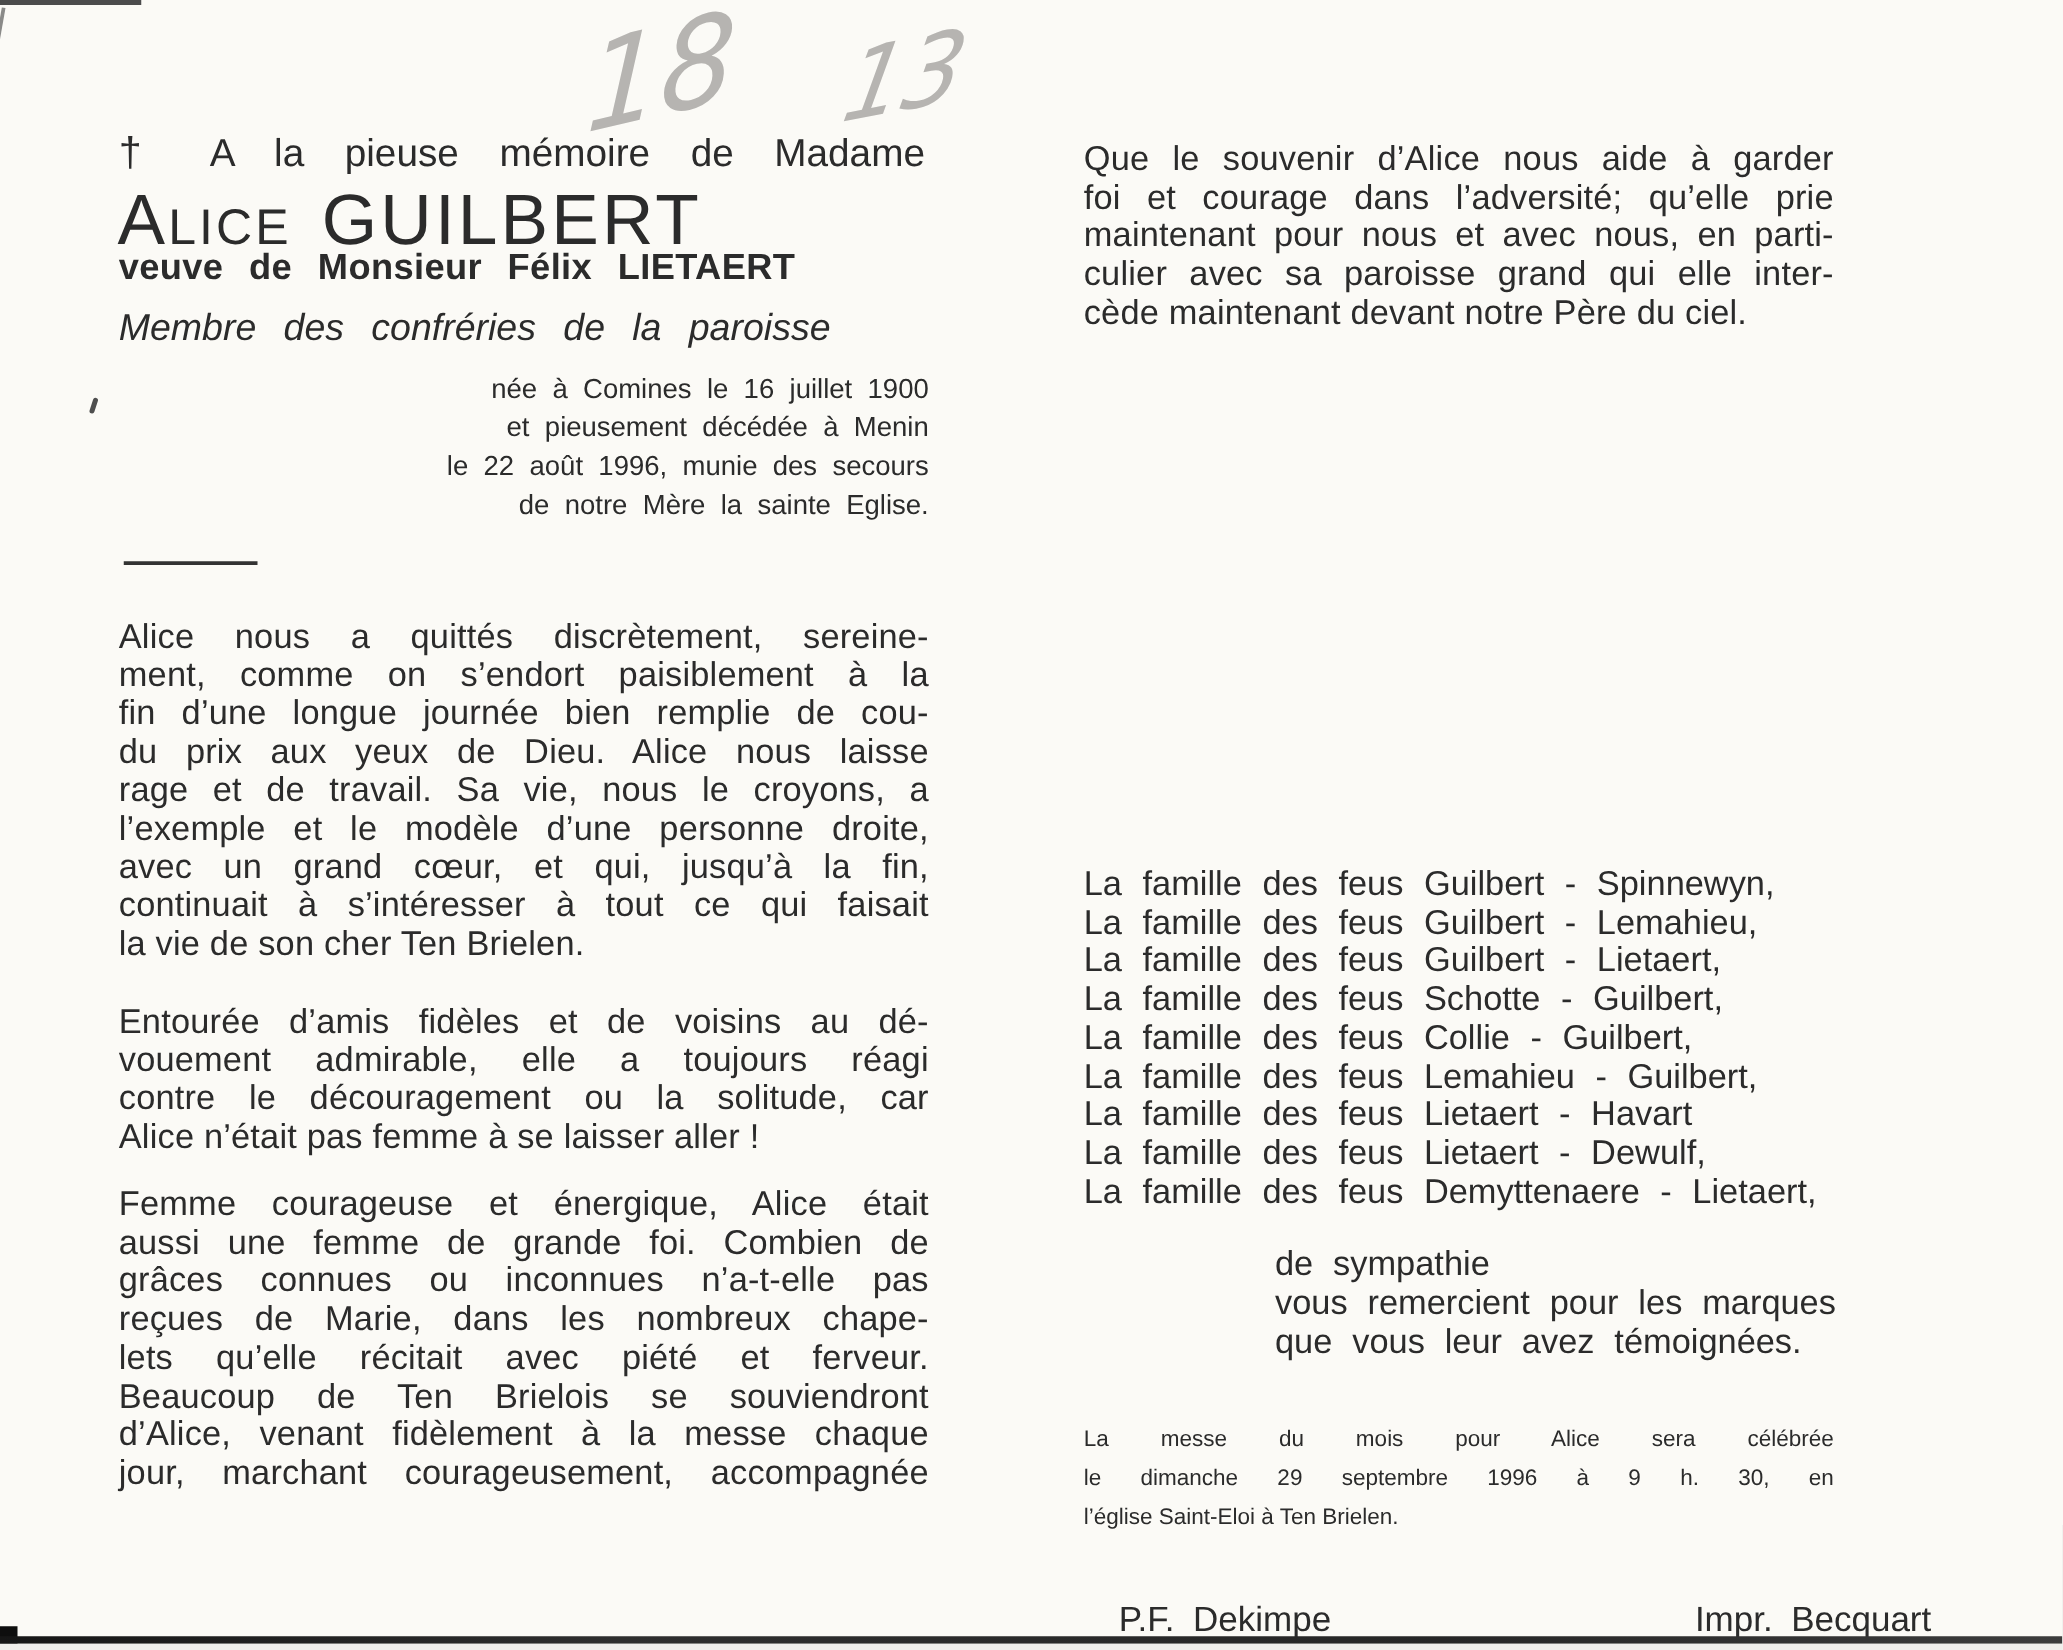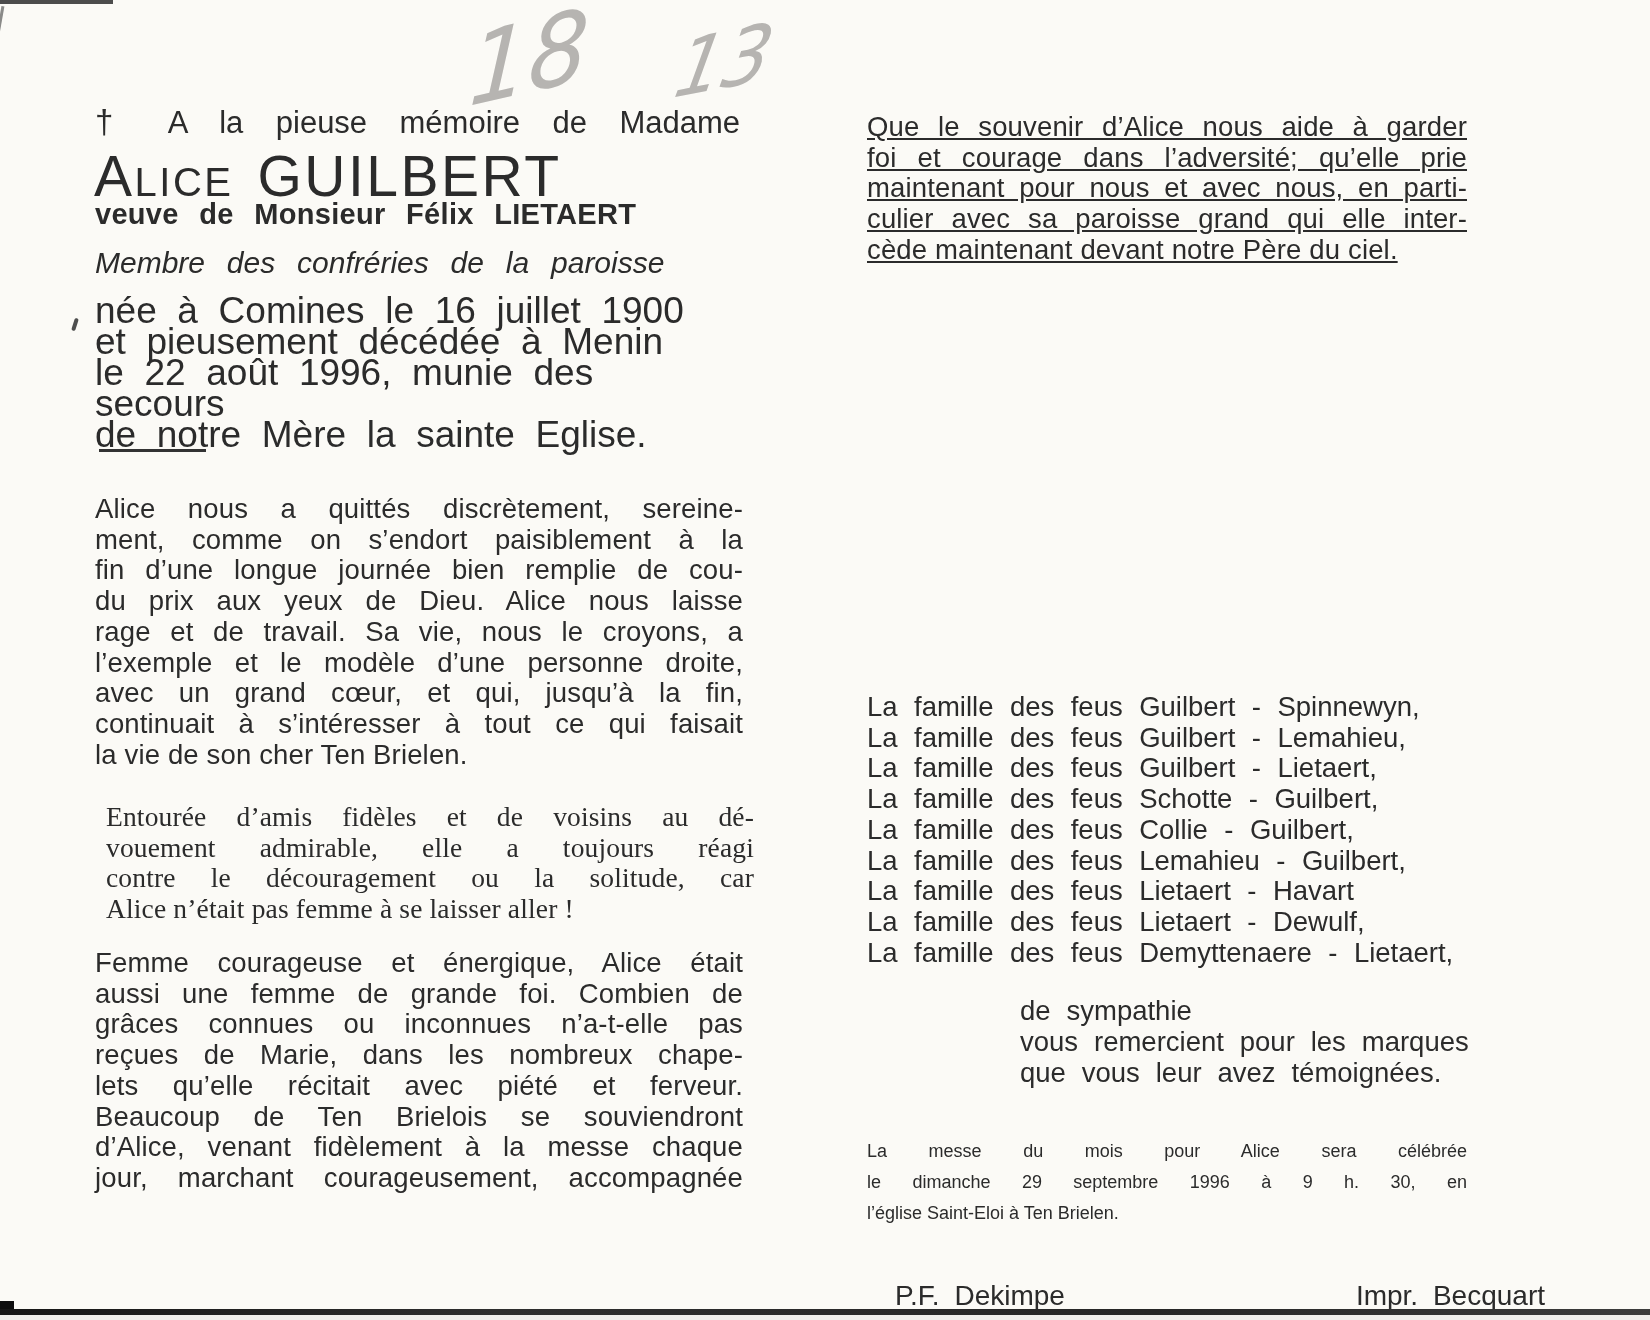--- a/index.html
+++ b/index.html
@@ -34,37 +34,37 @@
     font-size: 29px; font-weight: bold; line-height: 34px;
     word-spacing: 0.42em; letter-spacing: 0.3px;
   }
   .membership-line {
     left: 95px; top: 246px; width: 660px;
     font-size: 30px; font-style: italic; line-height: 34px;
     word-spacing: 0.45em;
   }
   .vitals {
     left: 95px; top: 295px; width: 648px;
-    font-size: 37px; line-height: 31px; word-spacing: 0.28em;
+    font-size: 22px; line-height: 31px; word-spacing: 0.28em; text-align: right;
   }
   .margin-tick {
     left: 73px; top: 318px; width: 4px; height: 13px;
     background: #4e4e4e; transform: rotate(18deg); border-radius: 2px;
   }
   .divider {
     left: 99px; top: 449px; width: 107px; height: 0;
     border-top: 3px solid #333;
   }
 
   
   .para { font-size: 27.5px; line-height: 30.7px; letter-spacing: 0.15px; }
   .p1 { left: 95px; top: 494px; width: 648px; }
-  .p2 { left: 106px; top: 802px; width: 648px; font-family: Liberation Serif, serif; }
+  .p2 { left: 95px; top: 802px; width: 648px; }
   .p3 { left: 95px; top: 948px; width: 648px; }
-  .prayer { left: 867px; top: 112px; width: 600px; text-decoration: underline; }
+  .prayer { left: 867px; top: 112px; width: 600px; }
 
   .family-list {
     left: 867px; top: 692px; width: 640px;
     font-size: 27.5px; line-height: 30.7px; word-spacing: 0.32em;
   }
   .thanks {
     left: 1020px; top: 995px; width: 520px;
     font-size: 27.5px; line-height: 31px; word-spacing: 0.3em;
   }
   .mass { left: 867px; top: 1136px; width: 600px; font-size: 18px; line-height: 31px; }

